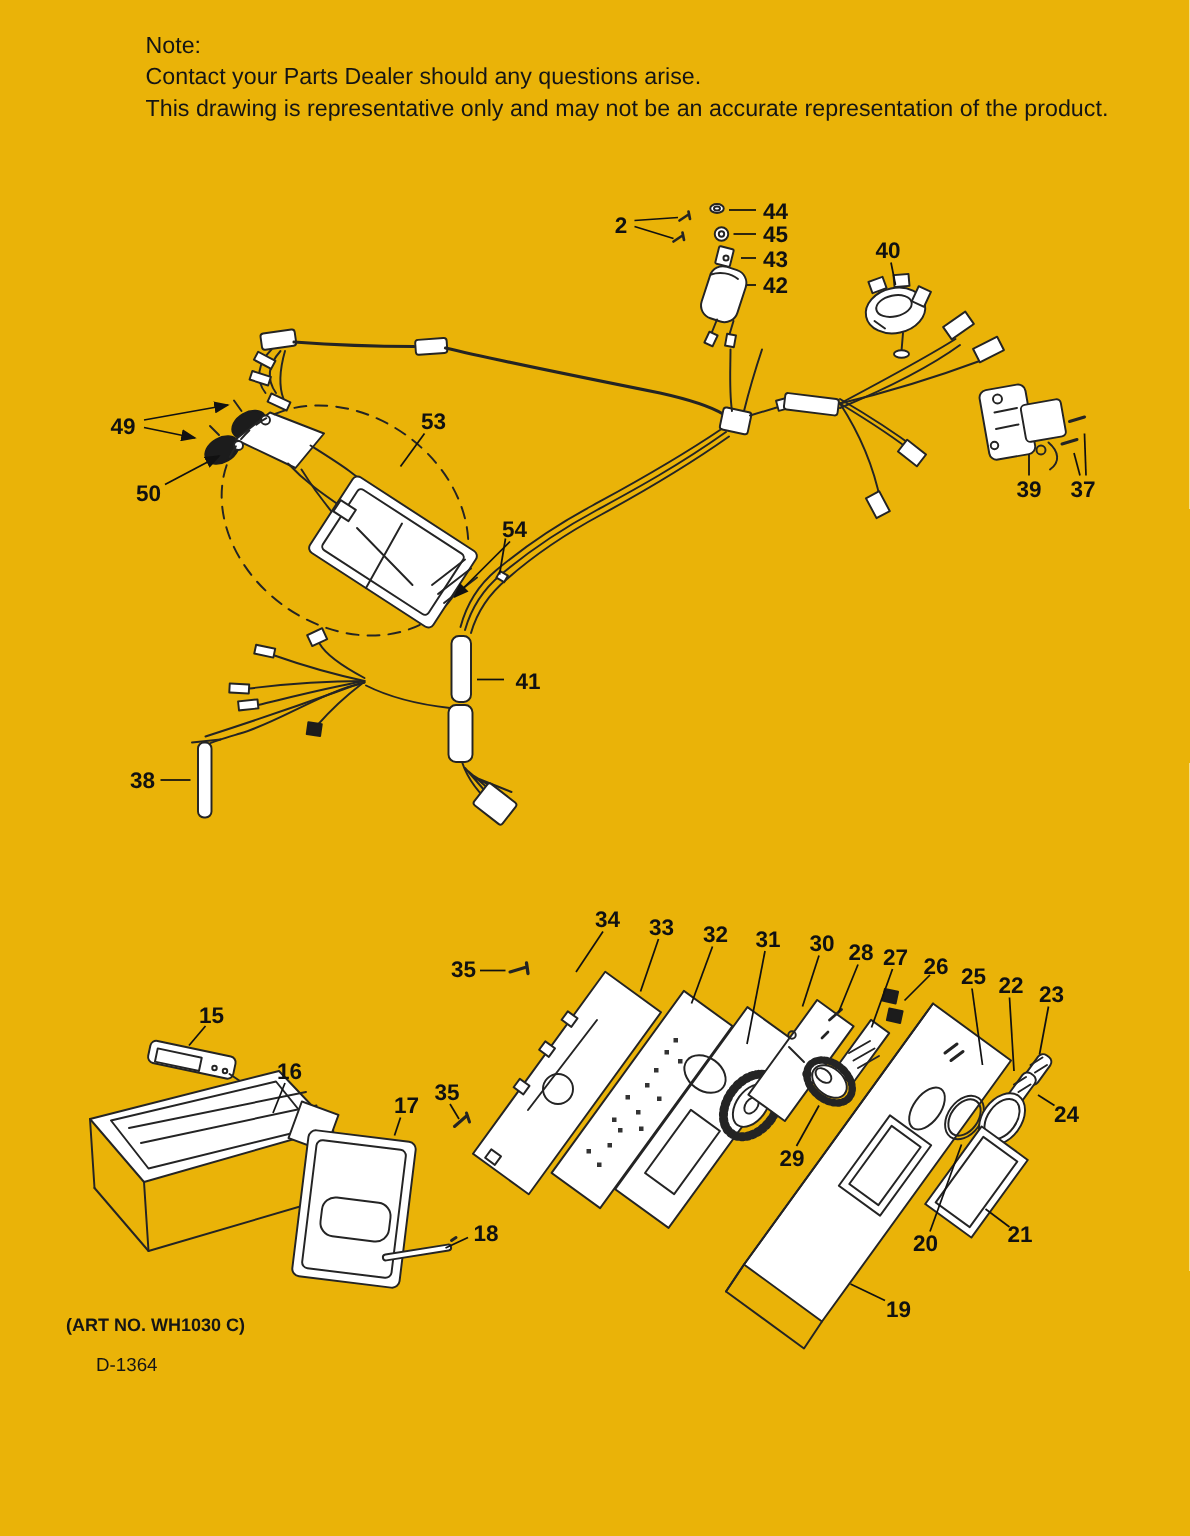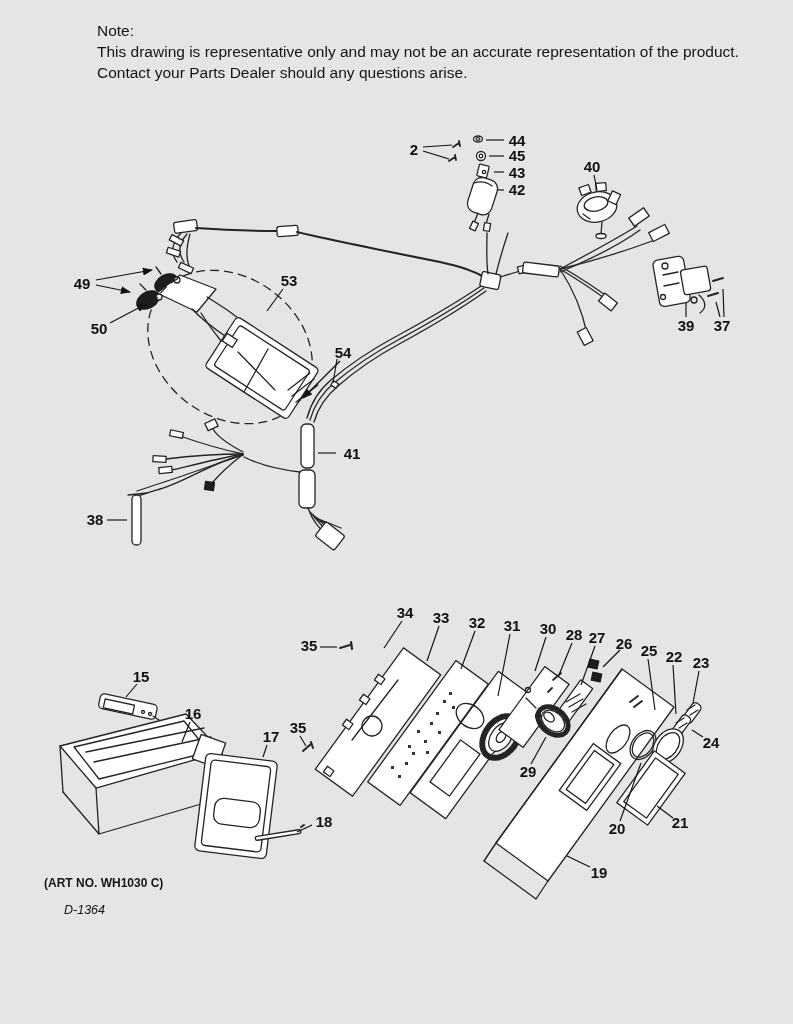--- a/index.html
+++ b/index.html
@@ -1,37 +1,37 @@
 <!DOCTYPE html>
 <html><head>
 <meta charset="utf-8">
 <style>
   html,body{margin:0;padding:0;background:#fff;}
-  #page{position:relative;width:793px;height:1024px;background:#e5e5e5;overflow:hidden;
+  #page{position:relative;width:793px;height:1024px;background:#eab308;overflow:hidden;
         font-family:"Liberation Sans",sans-serif;color:#111;}
   .note{position:absolute;left:97px;top:20px;width:672px;font-size:15.5px;line-height:21px;color:#151515;}
   svg{position:absolute;left:0;top:0;}
   .co{font-family:"Liberation Sans",sans-serif;font-weight:bold;font-size:15px;fill:#111;}
   .art{stroke:#242424;fill:none;stroke-width:1.3;stroke-linecap:round;stroke-linejoin:round;}
   .fw{fill:#ffffff;}
   .dark{fill:#1c1c1c;stroke:#1c1c1c;}
   .w2{stroke-width:2.1;}
   .ld{stroke:#111;stroke-width:1.15;fill:none;}
   .footer-art{position:absolute;left:44px;top:876px;font-size:12px;font-weight:bold;color:#151515;}
-  .footer-doc{position:absolute;left:64px;top:903px;font-size:12.5px;color:#151515;font-style:italic;}
+  .footer-doc{position:absolute;left:64px;top:903px;font-size:12.5px;color:#151515;}
 </style>
 </head>
 <body>
 
 <div id="page">
 
   <div class="note">
     <div>Note:</div>
+    <div>Contact your Parts Dealer should any questions arise.</div>
     <div>This drawing is representative only and may not be an accurate representation of the product.</div>
-    <div>Contact your Parts Dealer should any questions arise.</div>
   </div>
 
   <svg width="793" height="1024" viewBox="0 0 793 1024">
     <defs>
       <marker id="ah" markerWidth="9" markerHeight="7" refX="8" refY="3.5" orient="auto">
         <path d="M0,0 L9,3.5 L0,7 Z" fill="#111"></path>
       </marker>
     </defs>
 
     <g class="art">

